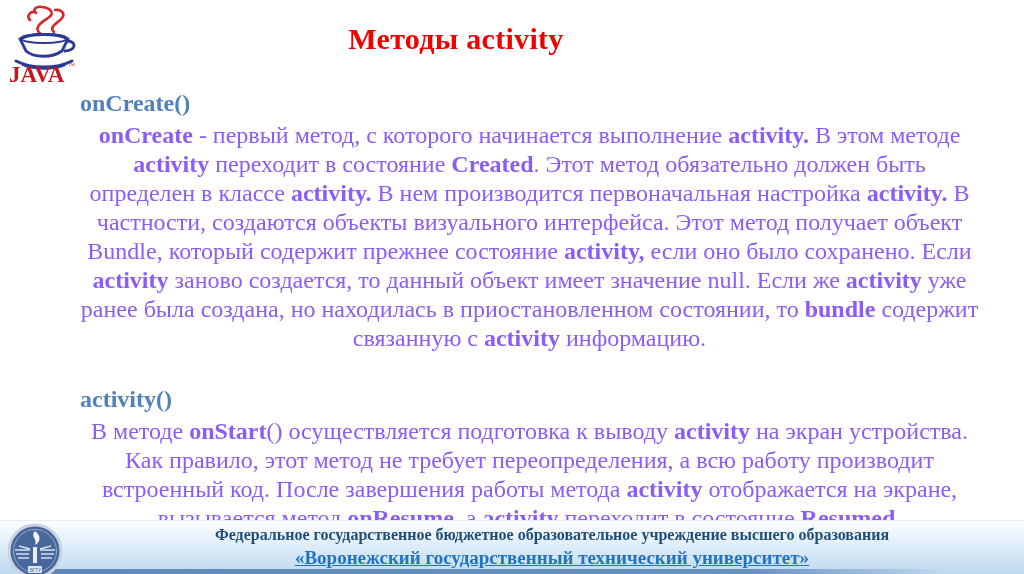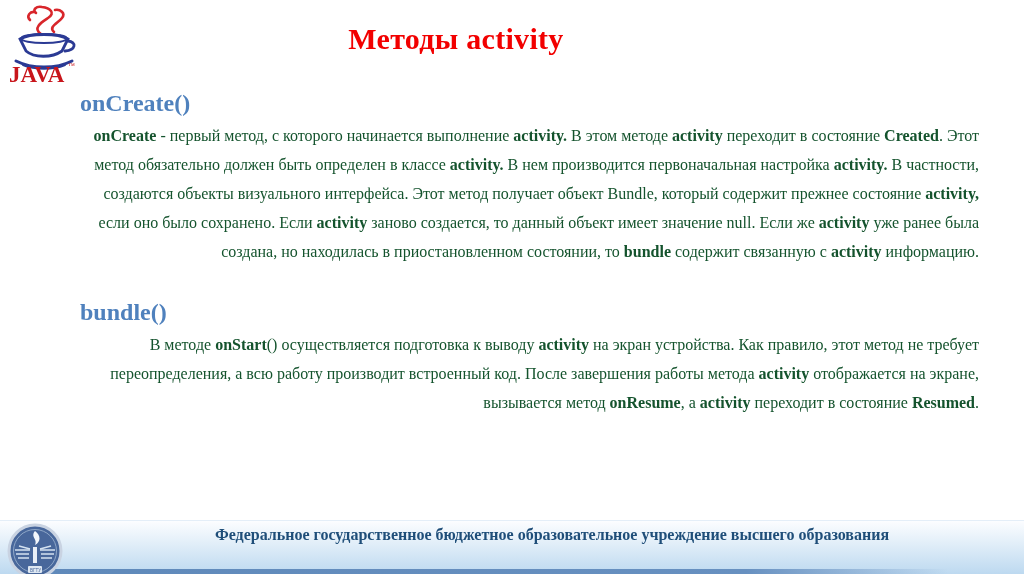--- a/index.html
+++ b/index.html
@@ -21,22 +21,22 @@
 
   
   .body{position:absolute;left:80px;top:52px;width:899px;margin-top:36px;}
   .sec{margin:0;}
   .sec + .sec{margin-top:31px;}
   .sec-heading{
     margin:0;font-size:24px;line-height:31px;font-weight:bold;
     color:var(--accent-blue,#4f81bd);
   }
   .sec-para{
-    margin:2px 0 0 0;font-size:16px;line-height:29px;color:#14532d;
-    text-align:right;
+    margin:2px 0 0 0;font-size:24px;line-height:29px;color:#8b5cf6;
+    text-align:center;
   }
   .bf{font-weight:bold;}
 
   
   .footer{
     position:absolute;left:0;bottom:0;width:1024px;height:53px;
     background:linear-gradient(#fcfdff 0%,#e3eff9 40%,#bdd9f0 100%);
     border-top:1px solid #e4eef8;
   }
   .footer-strip{
@@ -79,21 +79,21 @@
   </div>
 
   <h1 class="title">Методы activity</h1>
 
   <div class="body">
     <section class="sec">
       <h2 class="sec-heading">onCreate()</h2>
       <p class="sec-para"><span class="bf">onCreate</span><span> - первый метод, с которого начинается выполнение </span><span class="bf">activity.</span><span> В этом методе </span><span class="bf">activity</span><span> переходит в состояние </span><span class="bf">Created</span><span>. Этот метод обязательно должен быть определен в классе </span><span class="bf">activity.</span><span> В нем производится первоначальная настройка </span><span class="bf">activity.</span><span> В частности, создаются объекты визуального интерфейса. Этот метод получает объект Bundle, который содержит прежнее состояние </span><span class="bf">activity,</span><span> если оно было сохранено. Если </span><span class="bf">activity</span><span> заново создается, то данный объект имеет значение null. Если же </span><span class="bf">activity</span><span> уже ранее была создана, но находилась в приостановленном состоянии, то </span><span class="bf">bundle</span><span> содержит связанную с </span><span class="bf">activity</span><span> информацию.</span></p>
     </section>
     <section class="sec">
-      <h2 class="sec-heading">bundle()</h2>
+      <h2 class="sec-heading">activity()</h2>
       <p class="sec-para"><span>В методе </span><span class="bf">onStart</span><span>() осуществляется подготовка к выводу </span><span class="bf">activity</span><span> на экран устройства. Как правило, этот метод не требует переопределения, а всю работу производит встроенный код. После завершения работы метода </span><span class="bf">activity</span><span> отображается на экране, вызывается метод </span><span class="bf">onResume</span><span>, а </span><span class="bf">activity</span><span> переходит в состояние </span><span class="bf">Resumed</span><span>.</span></p>
     </section>
   </div>
 
   <footer class="footer">
     <div class="footer-strip"></div>
 
     <div class="emblem">
       <svg viewBox="0 0 56 62" width="56" height="62" aria-hidden="true">
         <circle cx="28" cy="30" r="26" fill="#48679b" stroke="#c9d3e2" stroke-width="3"></circle>
@@ -108,16 +108,17 @@
         <rect x="26" y="26" width="4" height="16" fill="#e9eff7"></rect>
         <path d="M28 10 C 23 16, 31 18, 28 24 C 34 21, 34 14, 28 10 Z" fill="#f3f7fc"></path>
 
         <rect x="21" y="45" width="14" height="7" rx="1" fill="#dde7f2"></rect>
         <text x="23" y="50.5" font-family="Liberation Sans, sans-serif" font-size="4.5" fill="#48679b">ВГТУ</text>
       </svg>
     </div>
 
     <div class="footer-text">
       <div class="footer-line1">Федеральное государственное бюджетное образовательное учреждение высшего образования</div>
+      <div class="footer-line2">«Воронежский государственный технический университет»</div>
     </div>
   </footer>
 
 </div>
 
 </body></html>

